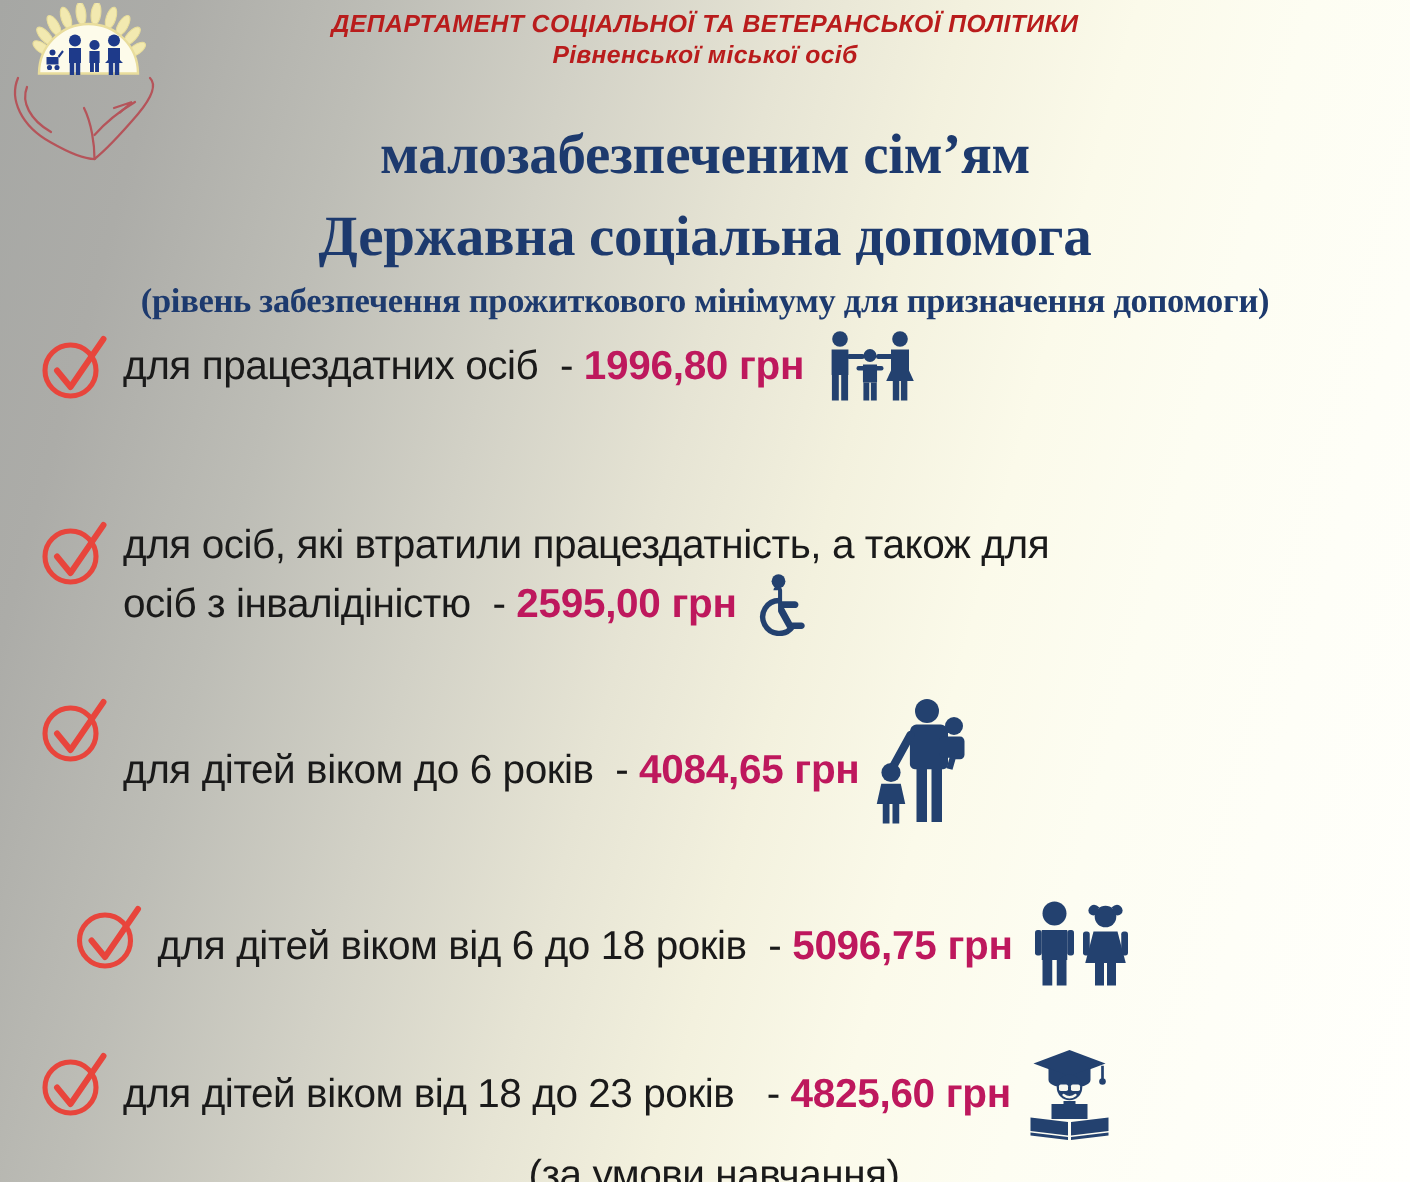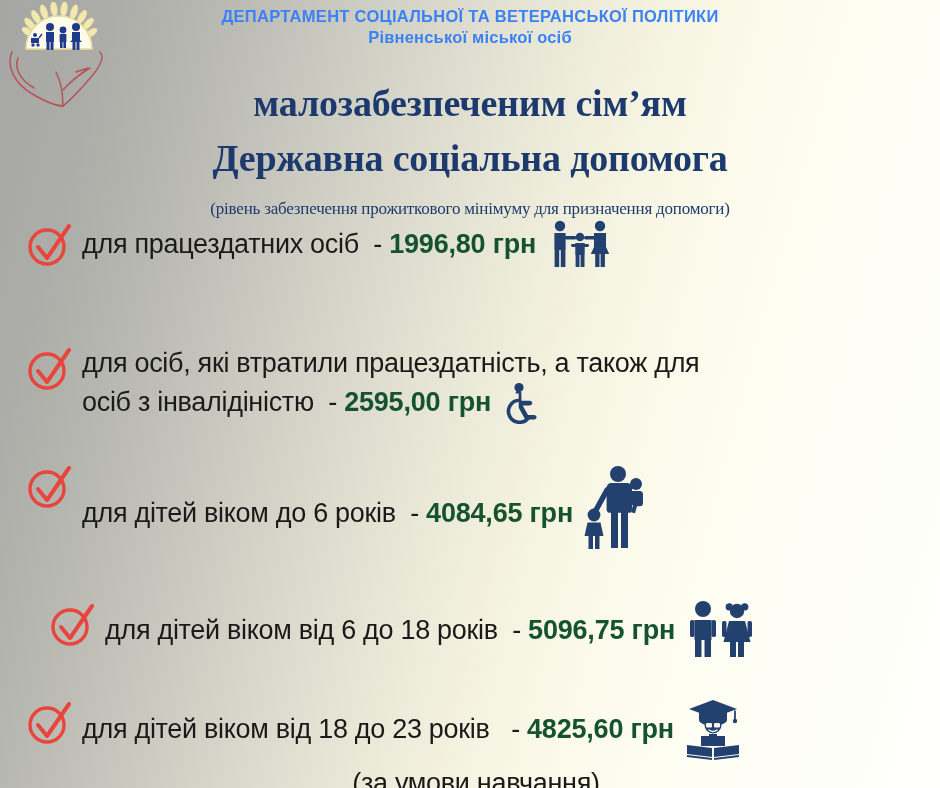--- a/index.html
+++ b/index.html
@@ -41,22 +41,23 @@
     height: 105px;
   }
 
   
   .header {
     position: absolute;
     left: 130px;
     top: 6px;
     width: 680px;
     text-align: center;
-    color: #3b82f6;
+    color: #b91c1c;
     line-height: 1.28;
+    font-style: italic;
   }
   .header-line1 {
     font-size: 16.5px;
     font-weight: bold;
     letter-spacing: 0.3px;
     white-space: nowrap;
   }
   .header-line2 {
     font-size: 16.5px;
     font-weight: bold;
@@ -73,24 +74,24 @@
     color: #1d3a6e;
     font-family: "Liberation Serif", serif;
   }
   .title-line {
     font-size: 38px;
     font-weight: bold;
     line-height: 1.45;
     letter-spacing: -0.2px;
   }
   .title-sub {
-    font-size: 17px;
-    font-weight: normal;
+    font-size: 23px;
+    font-weight: bold;
     line-height: 1.2;
-    margin-top: 13px;
+    margin-top: 1px;
     letter-spacing: -0.2px;
   }
 
   
   .list {
     position: absolute;
     left: 0;
     top: 212px;
     width: 940px;
   }
@@ -118,21 +119,21 @@
   .row-text {
     flex: 1 1 auto;
     font-size: 27px;
     color: #1a1a1a;
     line-height: 1.42;
     letter-spacing: -0.3px;
     position: relative;
     padding-top: 2px;
   }
   .amount {
-    color: #14532d;
+    color: #be185d;
     font-weight: bold;
     letter-spacing: -0.2px;
   }
   .dash { color: #1a1a1a; }
   .second-line { display: block; }
   .centered-note {
     display: block;
     text-align: center;
     padding-right: 70px;
   }

